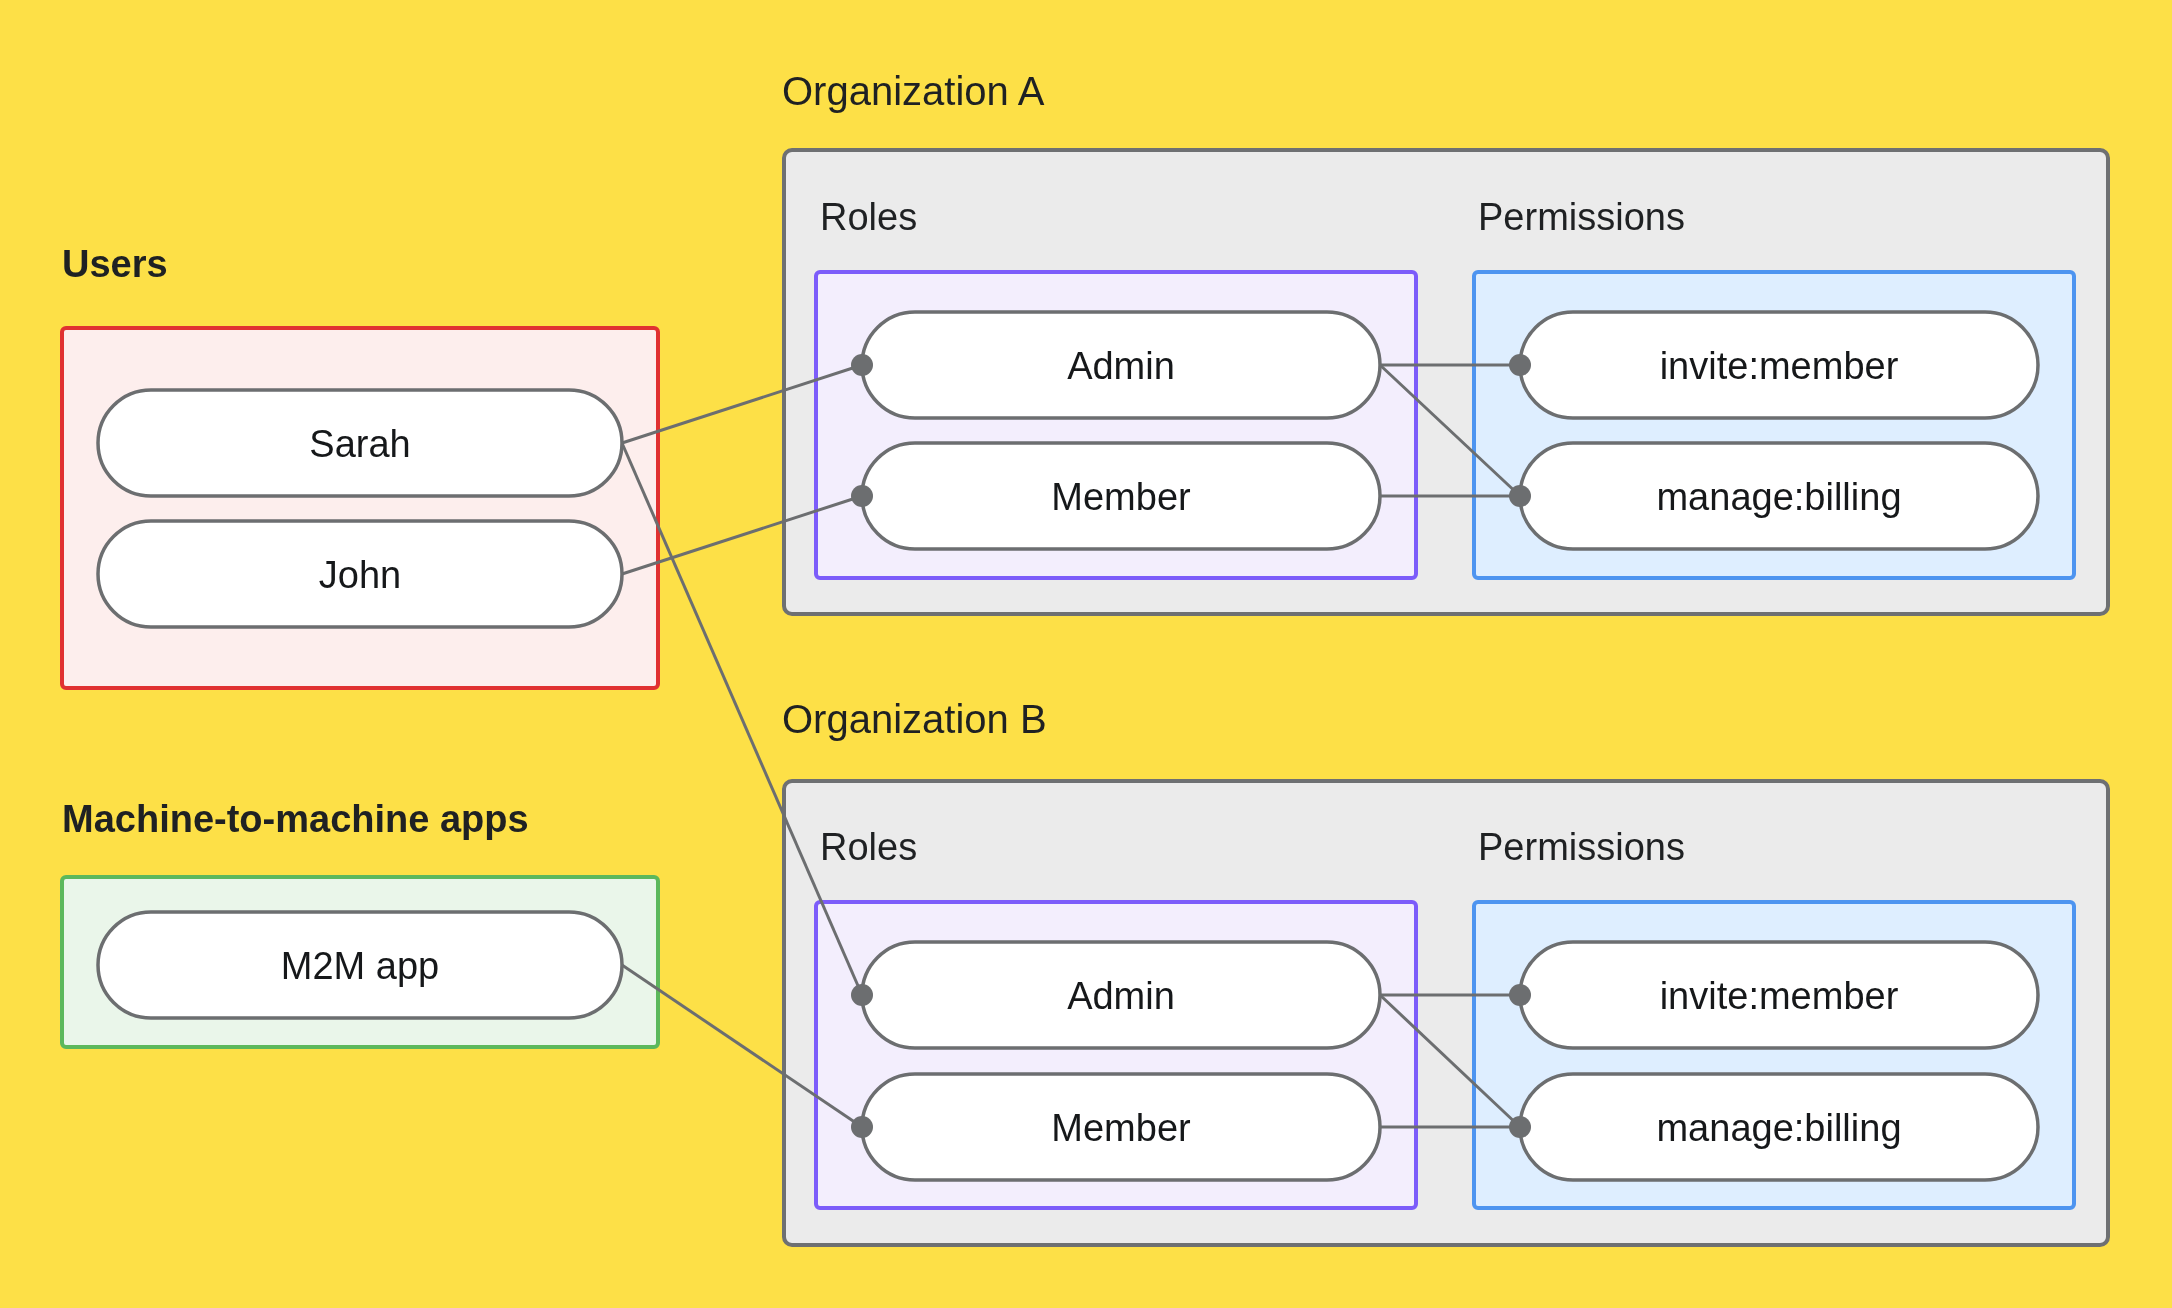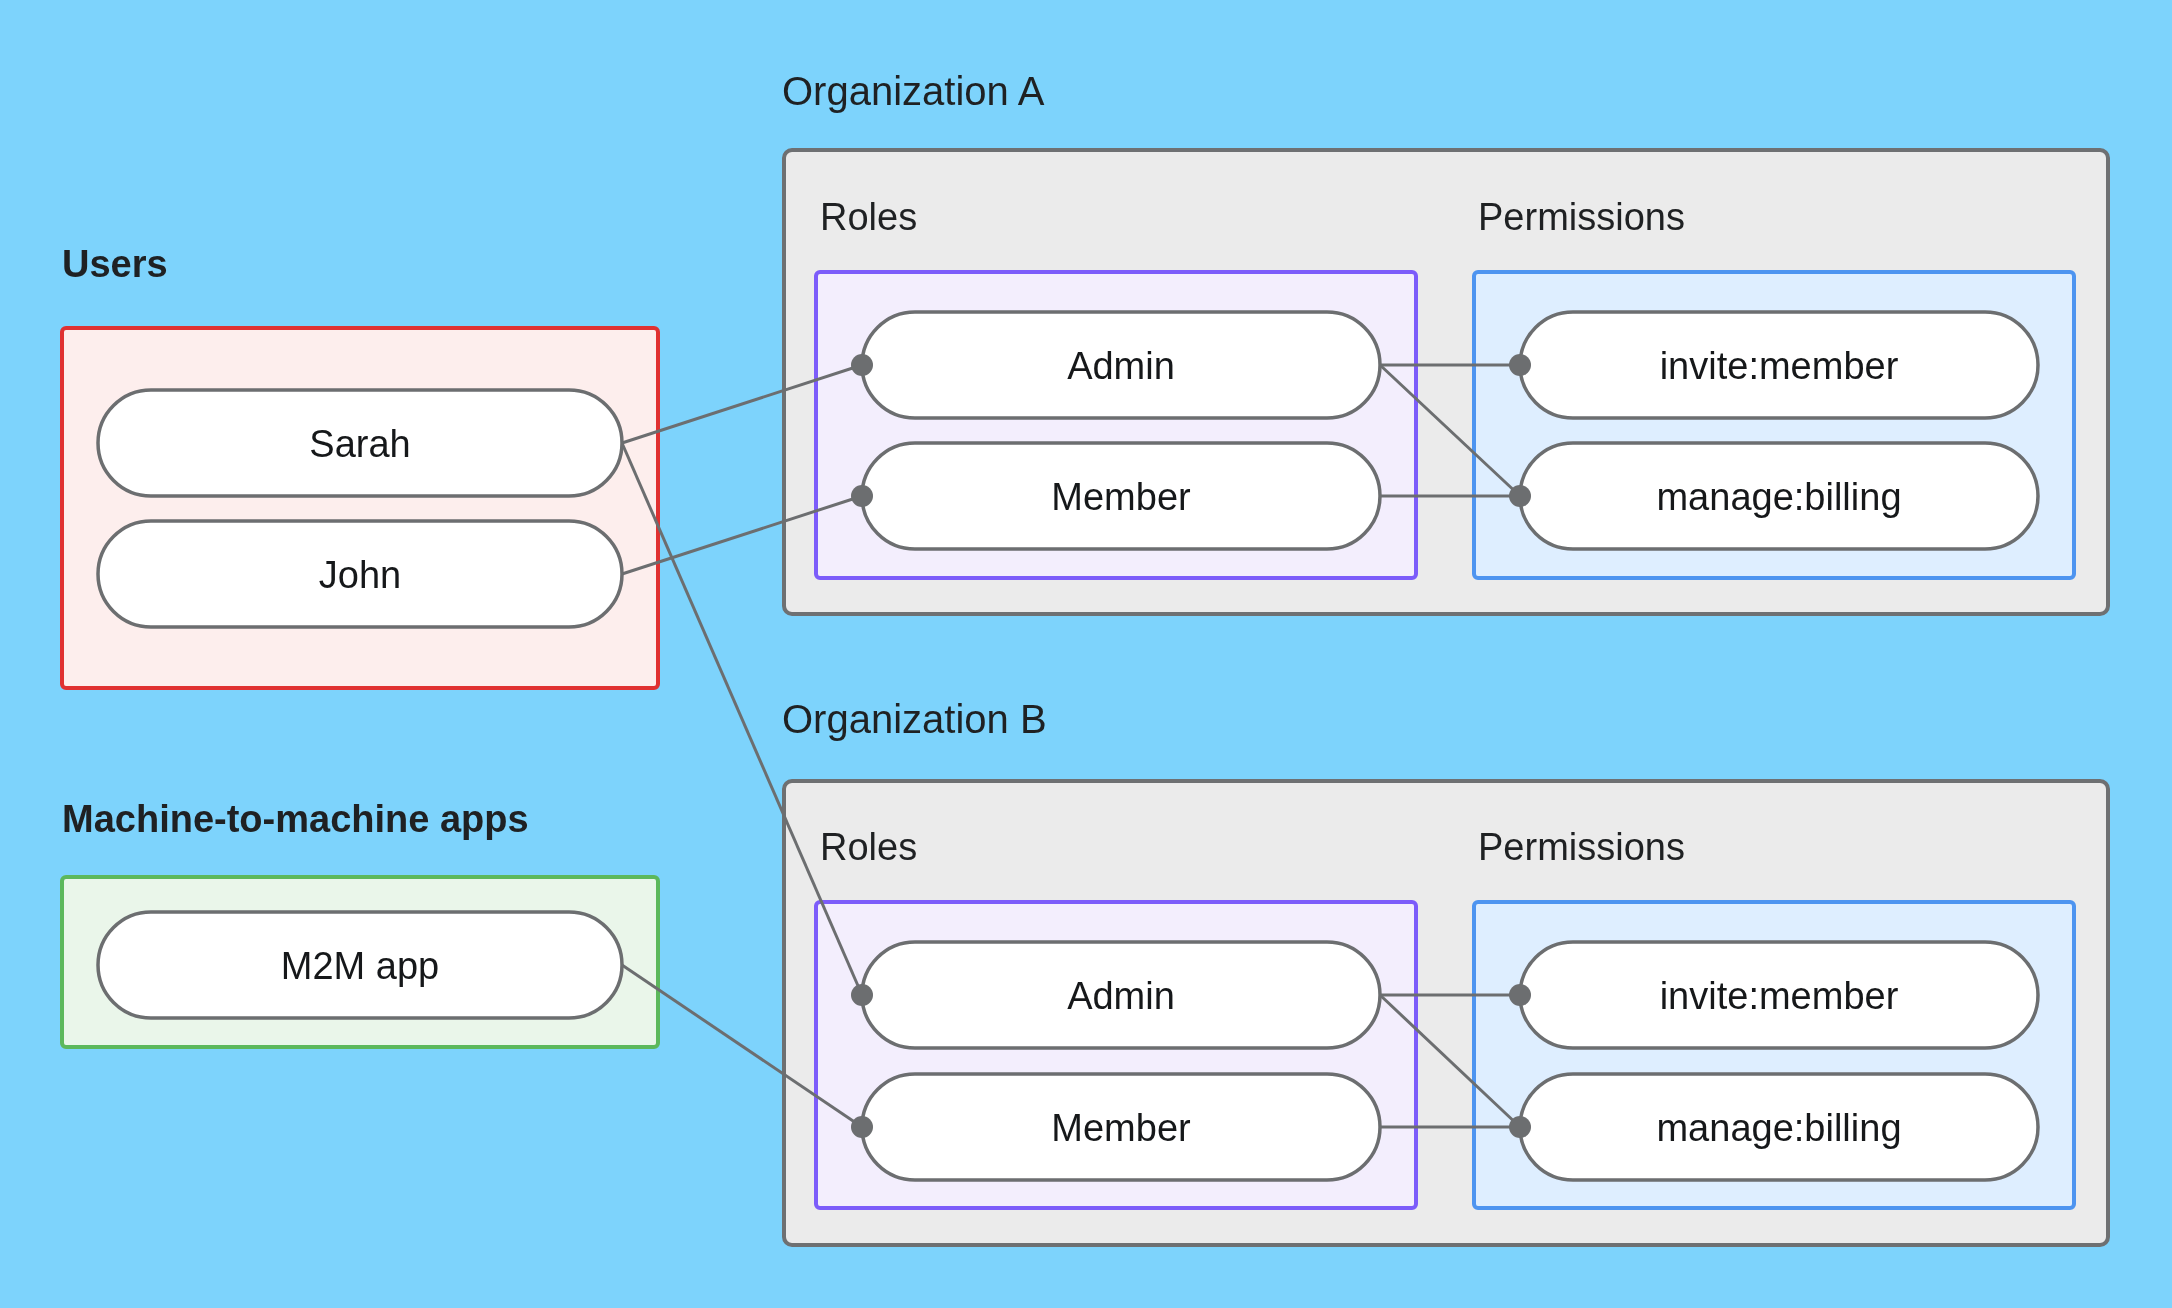--- a/index.html
+++ b/index.html
@@ -10,21 +10,21 @@
   body {
     width: 2172px;
     height: 1308px;
     font-family: "Liberation Sans", sans-serif;
     overflow: hidden;
   }
   #stage {
     position: relative;
     width: 2172px;
     height: 1308px;
-    background: #7dd3fc;
+    background: #fde047;
   }
   svg#diagram {
     position: absolute;
     inset: 0;
     width: 2172px;
     height: 1308px;
     display: block;
   }
   .group-label {
     font-size: 38px;

